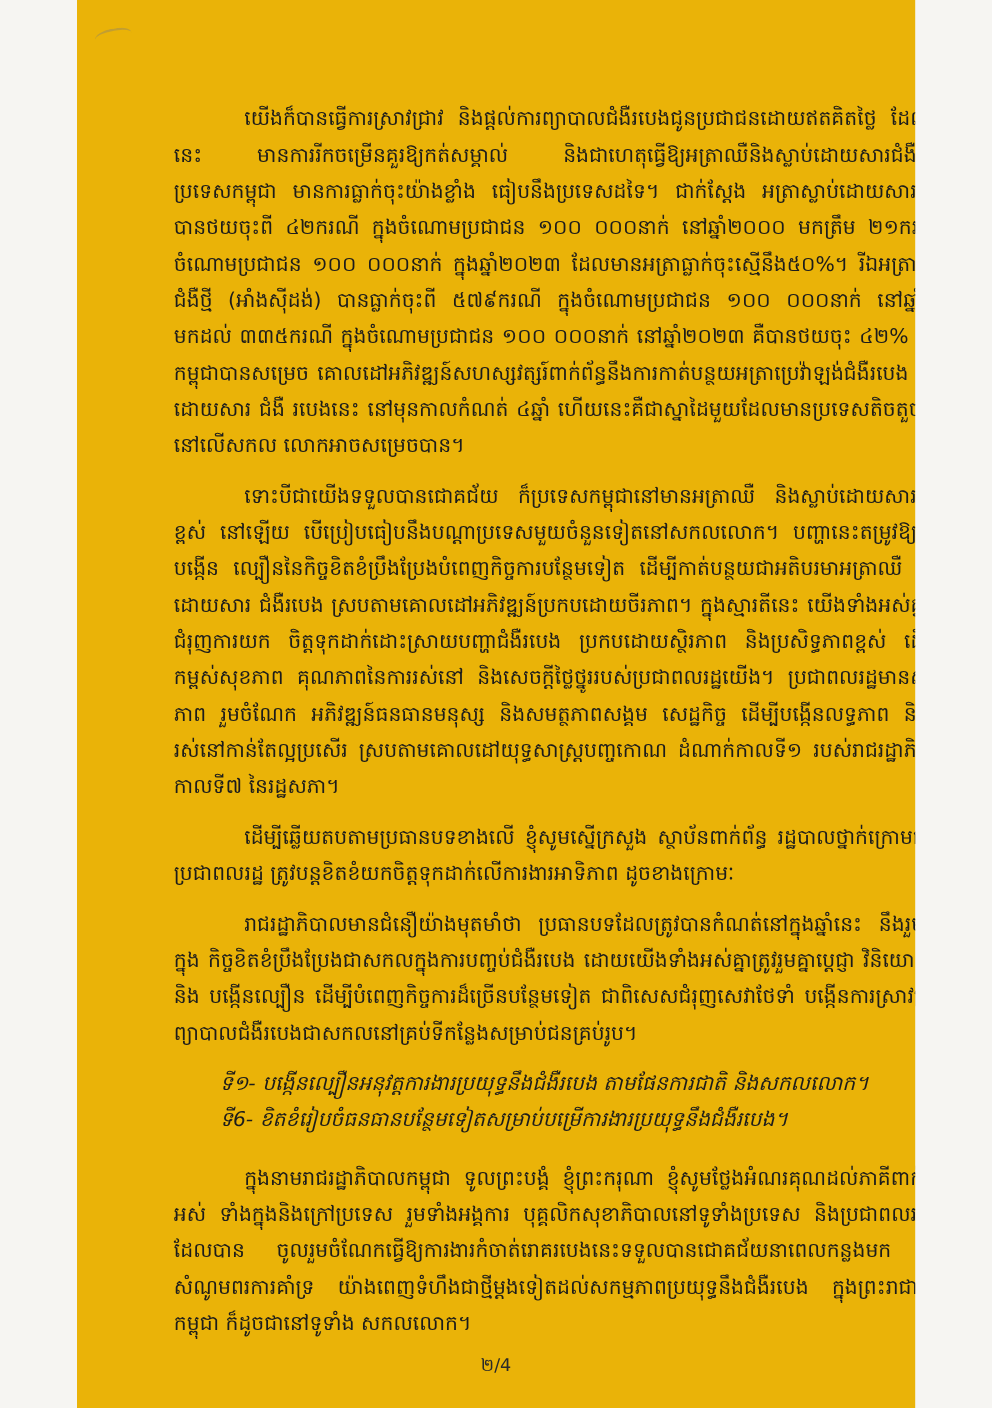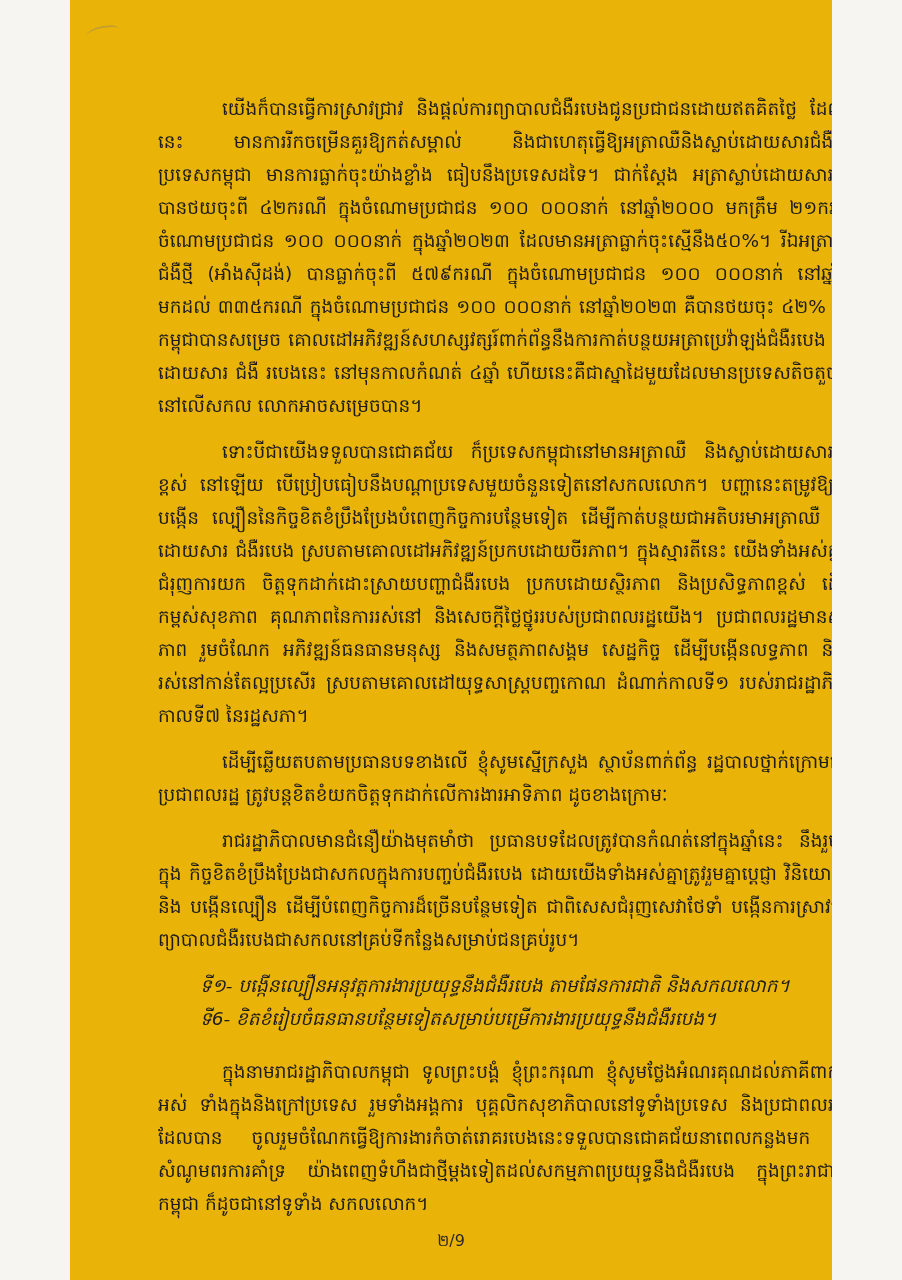--- a/index.html
+++ b/index.html
@@ -83,15 +83,15 @@
 
     <div class="list-block">
       <p class="list-item">ទី១- បង្កើនល្បឿនអនុវត្តការងារប្រយុទ្ធនឹងជំងឺរបេង តាមផែនការជាតិ និងសកលលោក។</p>
       <p class="list-item">ទី6- ខិតខំរៀបចំធនធានបន្ថែមទៀតសម្រាប់បម្រើការងារប្រយុទ្ធនឹងជំងឺរបេង។</p>
     </div>
 
     <p class="para closing">ក្នុងនាមរាជរដ្ឋាភិបាលកម្ពុជា ទូលព្រះបង្គំ ខ្ញុំព្រះករុណា ខ្ញុំសូមថ្លែងអំណរគុណដល់ភាគីពាក់ព័ន្ធទាំងអស់ ទាំងក្នុងនិងក្រៅប្រទេស រួមទាំងអង្គការ បុគ្គលិកសុខាភិបាលនៅទូទាំងប្រទេស និងប្រជាពលរដ្ឋគ្រប់រូប ដែលបាន ចូលរួមចំណែកធ្វើឱ្យការងារកំចាត់រោគរបេងនេះទទួលបានជោគជ័យនាពេលកន្លងមក និងសូមសំណូមពរការគាំទ្រ យ៉ាងពេញទំហឹងជាថ្មីម្តងទៀតដល់សកម្មភាពប្រយុទ្ធនឹងជំងឺរបេង ក្នុងព្រះរាជាណាចក្រកម្ពុជា ក៏ដូចជានៅទូទាំង សកលលោក។</p>
 
   </div>
 
-  <div class="footer">២/9</div>
+  <div class="footer">២/4</div>
 
 </div>
 
 </body></html>

